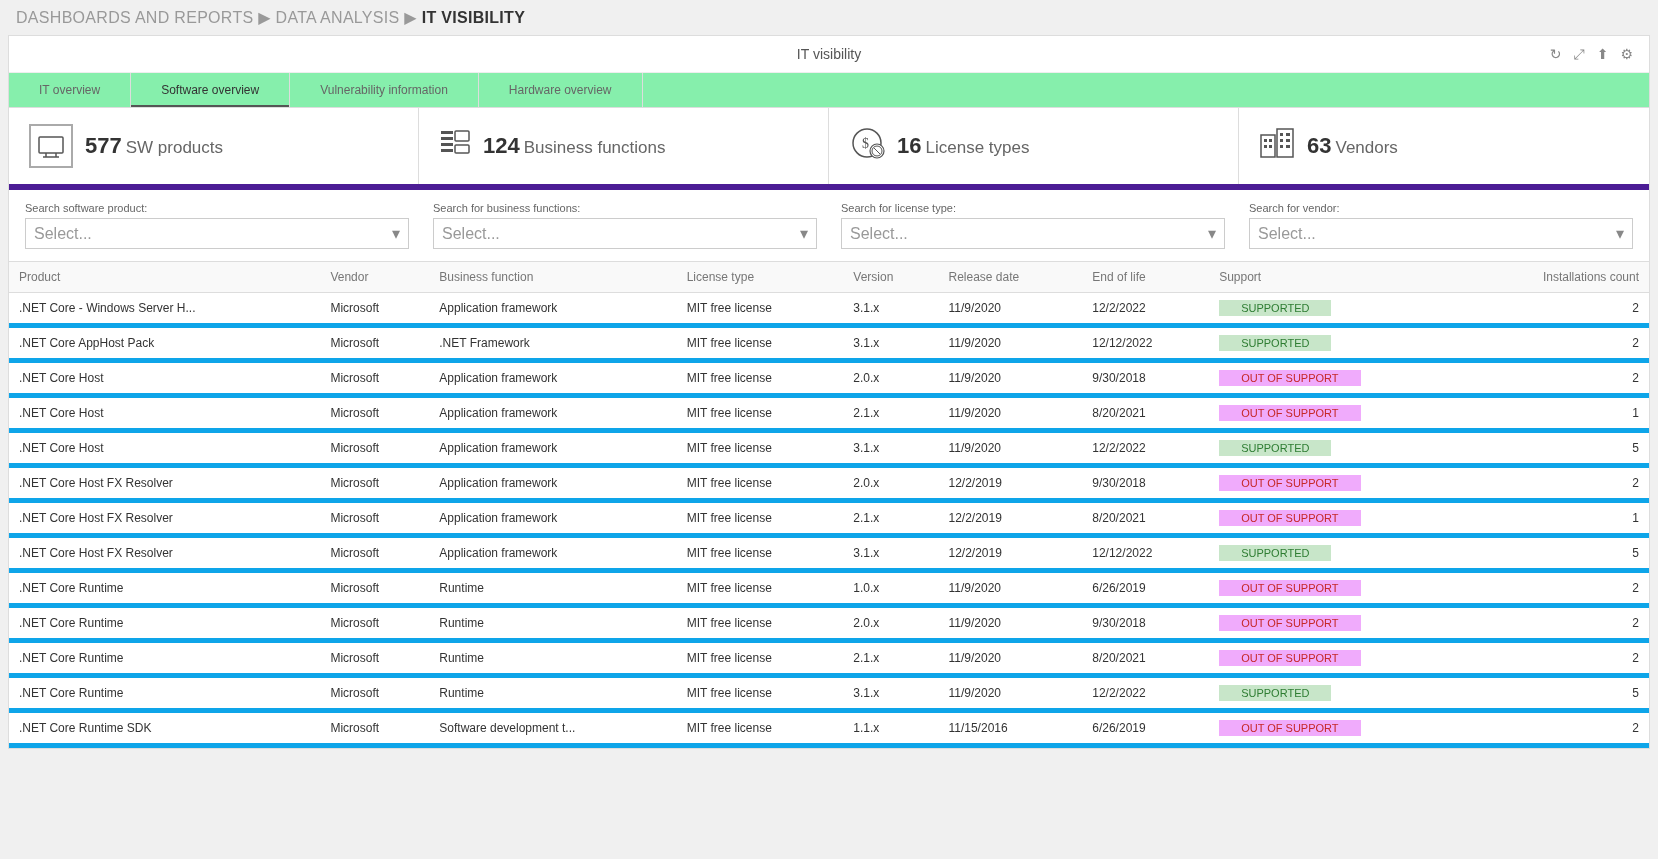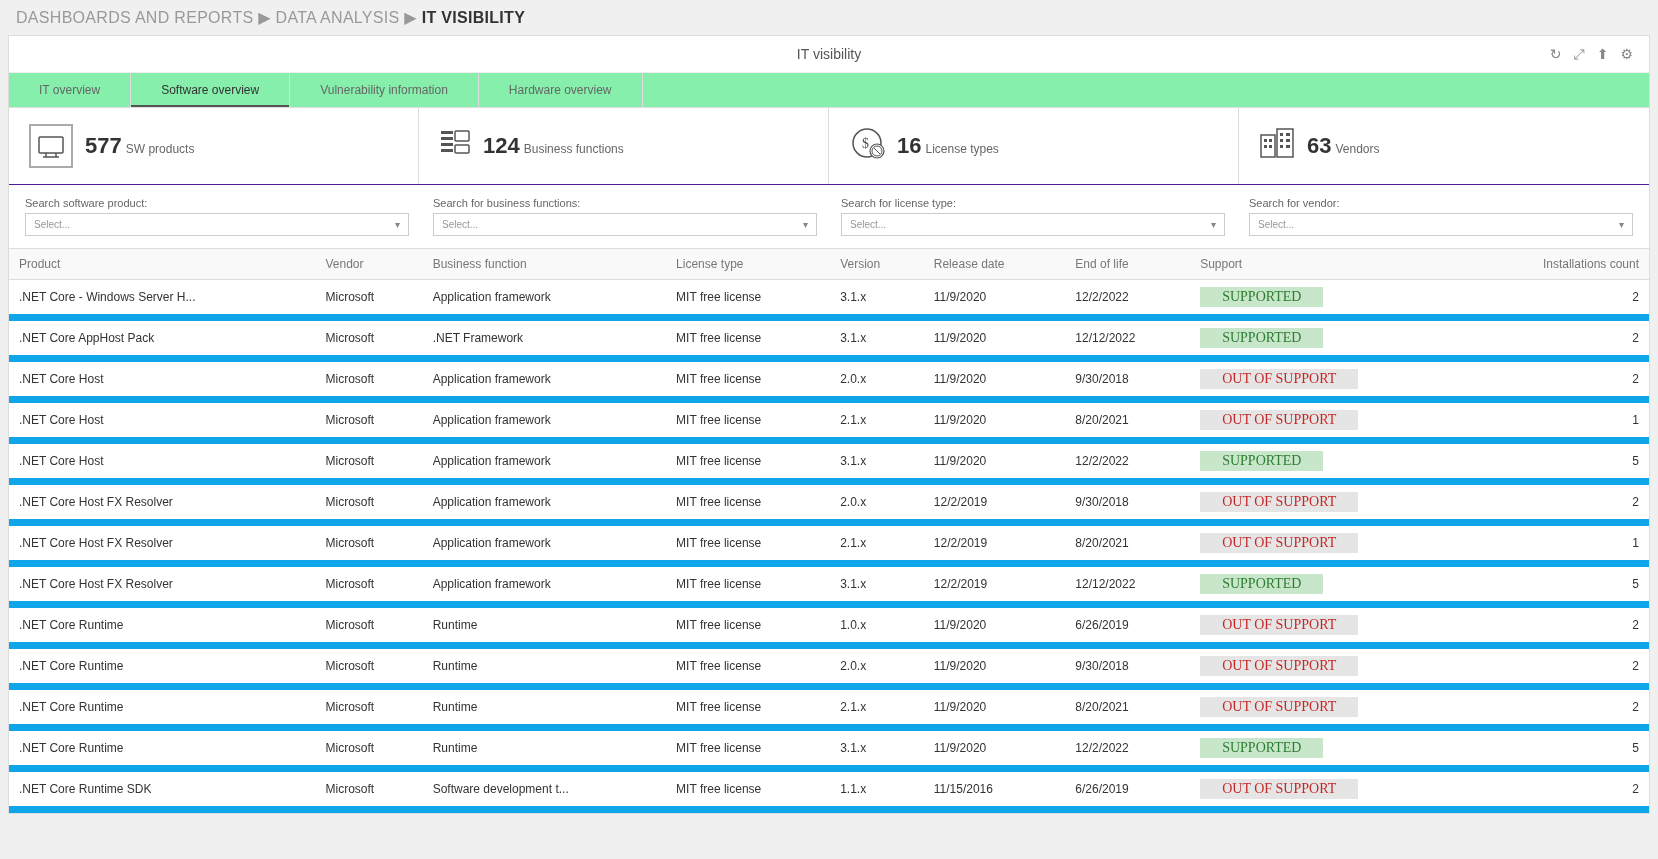--- a/index.html
+++ b/index.html
@@ -14,46 +14,46 @@
     .page-header { display: flex; justify-content: center; align-items: center; padding: 10px 16px; position: relative; border-bottom: 1px solid #eee; }
     .page-title { font-size: 14px; color: #555; text-align: center; }
     .header-actions { position: absolute; right: 16px; display: flex; gap: 12px; }
     .header-icon { cursor: pointer; color: #888; font-size: 14px; }
 
     .tabs { display: flex; border-bottom: 1px solid #ddd; background: #86efac; }
     .tab { padding: 10px 30px; font-size: 12px; color: #666; cursor: pointer; border-right: 1px solid #ddd; position: relative; white-space: nowrap; }
     .tab.active { color: #333; font-weight: 500; text-align: center; }
     .tab.active::after { content: ''; position: absolute; bottom: 0; left: 0; right: 0; height: 2px; background: #555; }
 
-    .summary-cards { display: grid; grid-template-columns: 1fr 1fr 1fr 1fr; border-bottom: 1px solid #4c1d95; }
+    .summary-cards { display: grid; grid-template-columns: 1fr 1fr 1fr 1fr; border-bottom: 6px solid #4c1d95; }
     .summary-card { padding: 16px 20px; display: flex; align-items: center; gap: 12px; border-right: 1px solid #ddd; }
     .summary-card:last-child { border-right: none; }
     .card-icon { font-size: 28px; color: #555; }
     .card-number { font-size: 22px; font-weight: 600; color: #333; }
-    .card-label { font-size: 12px; color: #666; }
+    .card-label { font-size: 17px; color: #666; }
     .card-text { display: flex; align-items: baseline; gap: 4px; }
 
     .filters { display: grid; grid-template-columns: 1fr 1fr 1fr 1fr; padding: 12px 16px; gap: 24px; border-bottom: 1px solid #ddd; }
     .filter-group { display: flex; flex-direction: column; gap: 4px; }
     .filter-label { font-size: 11px; color: #666; }
-    .filter-select { border: 1px solid #ccc; padding: 5px 8px; font-size: 10px; color: #999; background: #fff; cursor: pointer; display: flex; justify-content: space-between; align-items: center; }
+    .filter-select { border: 1px solid #ccc; padding: 5px 8px; font-size: 16px; color: #999; background: #fff; cursor: pointer; display: flex; justify-content: space-between; align-items: center; }
     .filter-select .arrow { color: #888; }
 
     .table-container { overflow-x: auto; }
     table { width: 100%; border-collapse: collapse; font-size: 12px; }
     thead tr { background: #f9f9f9; margin-top: 21px; }
     thead th { padding: 8px 10px; text-align: left; font-weight: 500; color: #777; border-bottom: 1px solid #ddd; white-space: nowrap; }
     thead th.right { text-align: right; }
-    tbody tr { border-bottom: 7px solid #0ea5e9; margin-left: 16px; }
+    tbody tr { border-bottom: 5px solid #0ea5e9; margin-left: 16px; }
     tbody td { padding: 7px 10px; color: #333; white-space: nowrap; }
     tbody td.right { text-align: right; }
 
-    .badge { display: inline-block; padding: 2px 22px; font-size: 14px; font-weight: 500; font-family: Liberation Serif, serif; }
+    .badge { display: inline-block; padding: 2px 22px; font-size: 11px; font-weight: 500; }
     .badge-supported { background: #c8e6c9; color: #2e7d32; }
-    .badge-out { background: #e5e5e5; color: #c62828; }
+    .badge-out { background: #f0abfc; color: #c62828; }
   </style>
 </head>
 <body>
 
 <div class="top-bar">
   <span>DASHBOARDS AND REPORTS</span>
   <span> ▶ </span>
   <span>DATA ANALYSIS</span>
   <span> ▶ </span>
   <span class="active">IT VISIBILITY</span>

